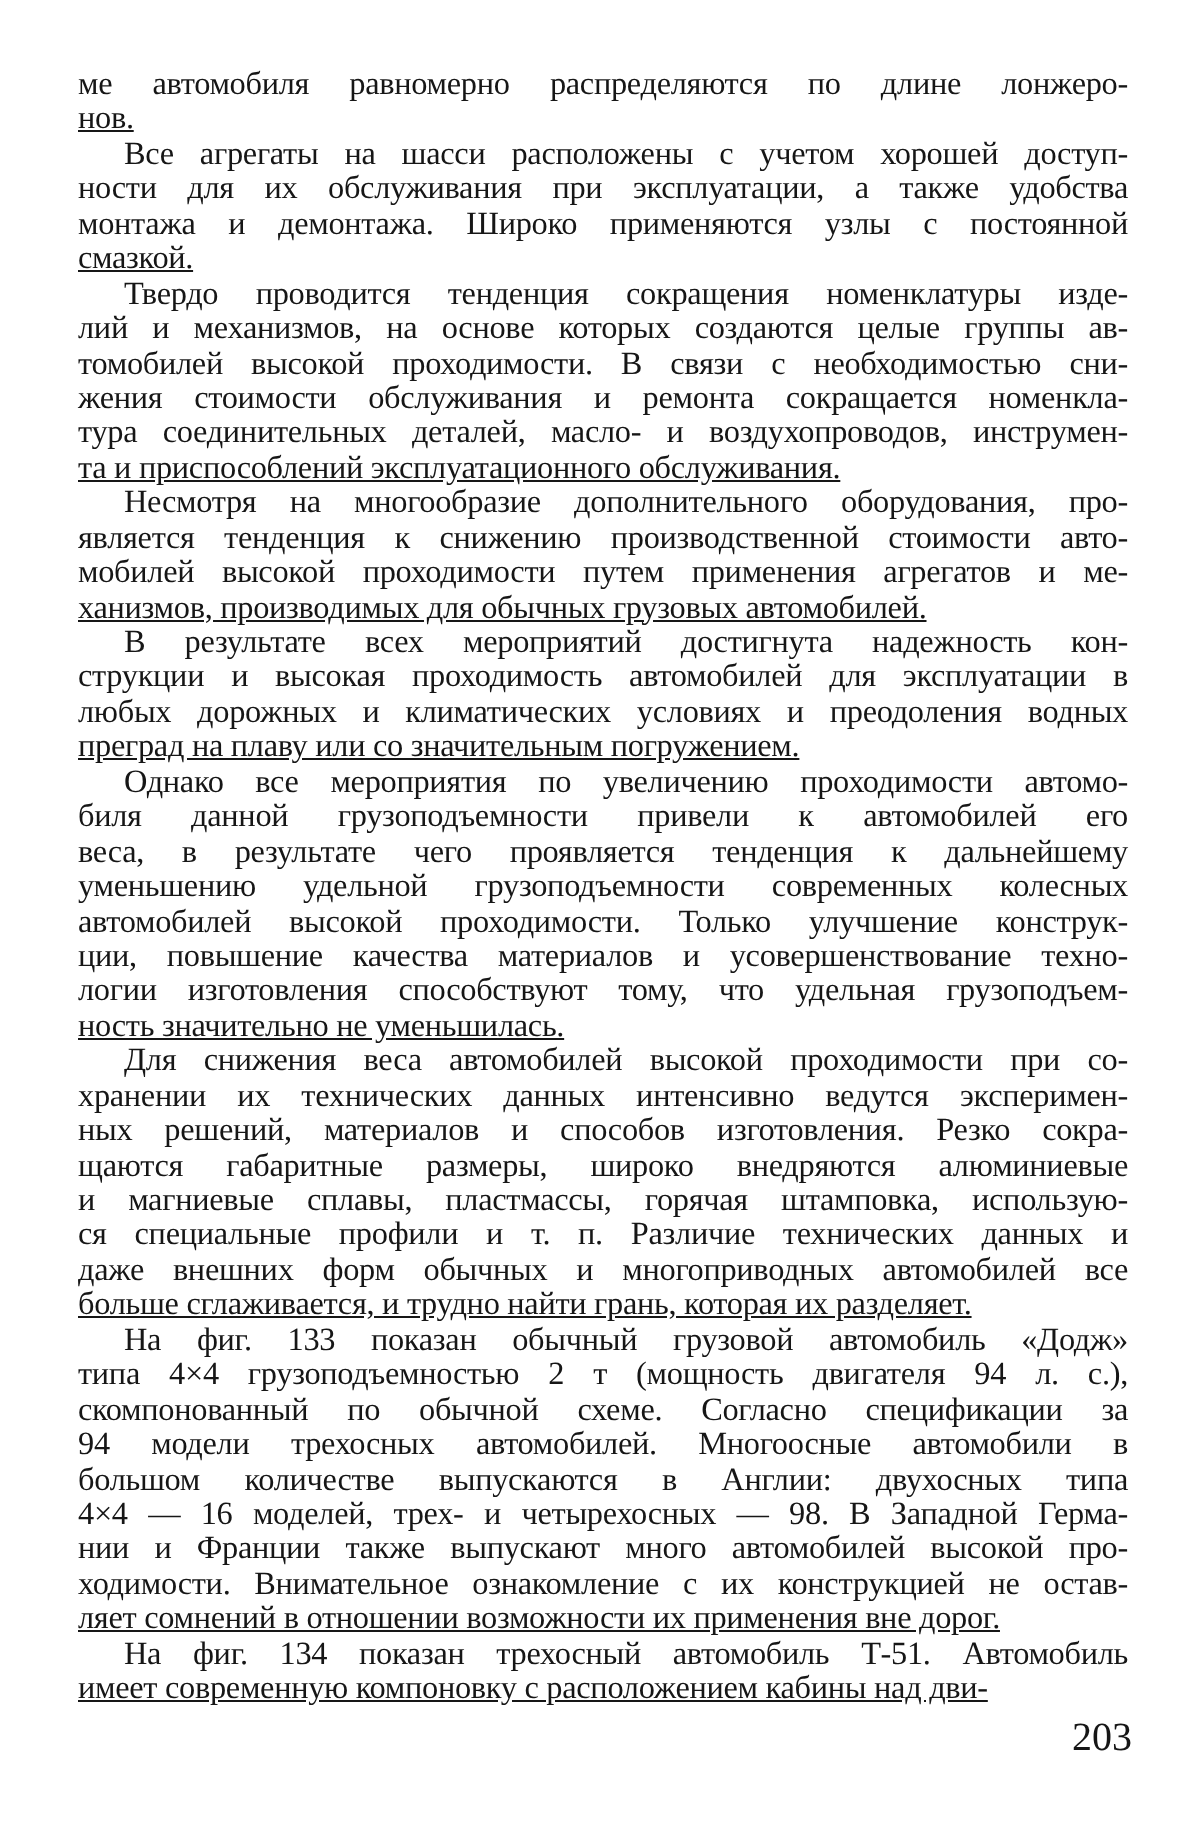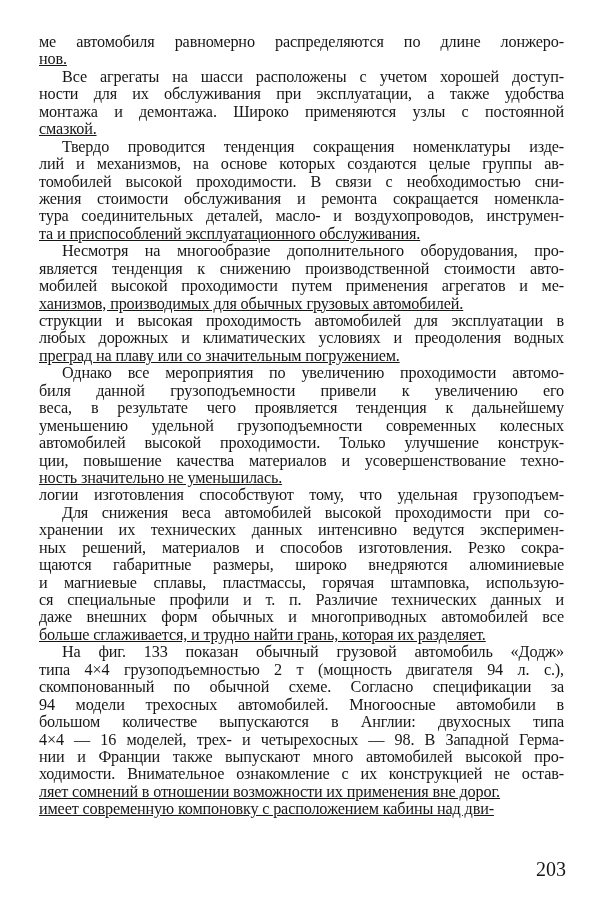--- a/index.html
+++ b/index.html
@@ -40,33 +40,34 @@
       <span class="line">тура соединительных деталей, масло- и воздухопроводов, инструмен-</span>
       <span class="line last">та и приспособлений эксплуатационного обслуживания.</span>
     </div>
     <div>
       <span class="line indent">Несмотря на многообразие дополнительного оборудования, про-</span>
       <span class="line">является тенденция к снижению производственной стоимости авто-</span>
       <span class="line">мобилей высокой проходимости путем применения агрегатов и ме-</span>
       <span class="line last">ханизмов, производимых для обычных грузовых автомобилей.</span>
     </div>
     <div>
+      <span class="line indent">В результате всех мероприятий достигнута надежность кон-</span>
       <span class="line">струкции и высокая проходимость автомобилей для эксплуатации в</span>
       <span class="line">любых дорожных и климатических условиях и преодоления водных</span>
       <span class="line last">преград на плаву или со значительным погружением.</span>
     </div>
     <div>
       <span class="line indent">Однако все мероприятия по увеличению проходимости автомо-</span>
-      <span class="line">биля данной грузоподъемности привели к увеличению его</span>
+      <span class="line">биля данной грузоподъемности привели к автомобилей его</span>
       <span class="line">веса, в результате чего проявляется тенденция к дальнейшему</span>
       <span class="line">уменьшению удельной грузоподъемности современных колесных</span>
       <span class="line">автомобилей высокой проходимости. Только улучшение конструк-</span>
       <span class="line">ции, повышение качества материалов и усовершенствование техно-</span>
+      <span class="line">логии изготовления способствуют тому, что удельная грузоподъем-</span>
       <span class="line last">ность значительно не уменьшилась.</span>
-      <span class="line">логии изготовления способствуют тому, что удельная грузоподъем-</span>
     </div>
     <div>
       <span class="line indent">Для снижения веса автомобилей высокой проходимости при со-</span>
       <span class="line">хранении их технических данных интенсивно ведутся эксперимен-</span>
       <span class="line">ных решений, материалов и способов изготовления. Резко сокра-</span>
       <span class="line">щаются габаритные размеры, широко внедряются алюминиевые</span>
       <span class="line">и магниевые сплавы, пластмассы, горячая штамповка, использую-</span>
       <span class="line">ся специальные профили и т. п. Различие технических данных и</span>
       <span class="line">даже внешних форм обычных и многоприводных автомобилей все</span>
       <span class="line last">больше сглаживается, и трудно найти грань, которая их разделяет.</span>
@@ -76,16 +77,17 @@
       <span class="line">типа 4×4 грузоподъемностью 2 т (мощность двигателя 94 л. с.),</span>
       <span class="line">скомпонованный по обычной схеме. Согласно спецификации за</span>
       <span class="line">94 модели трехосных автомобилей. Многоосные автомобили в</span>
       <span class="line">большом количестве выпускаются в Англии: двухосных типа</span>
       <span class="line">4×4 — 16 моделей, трех- и четырехосных — 98. В Западной Герма-</span>
       <span class="line">нии и Франции также выпускают много автомобилей высокой про-</span>
       <span class="line">ходимости. Внимательное ознакомление с их конструкцией не остав-</span>
       <span class="line last">ляет сомнений в отношении возможности их применения вне дорог.</span>
     </div>
     <div>
+      <span class="line indent">На фиг. 134 показан трехосный автомобиль Т-51. Автомобиль</span>
       <span class="line last">имеет современную компоновку с расположением кабины над дви-</span>
     </div>
   </div>
 <div class="pagenum">203</div>
 
 </body></html>

